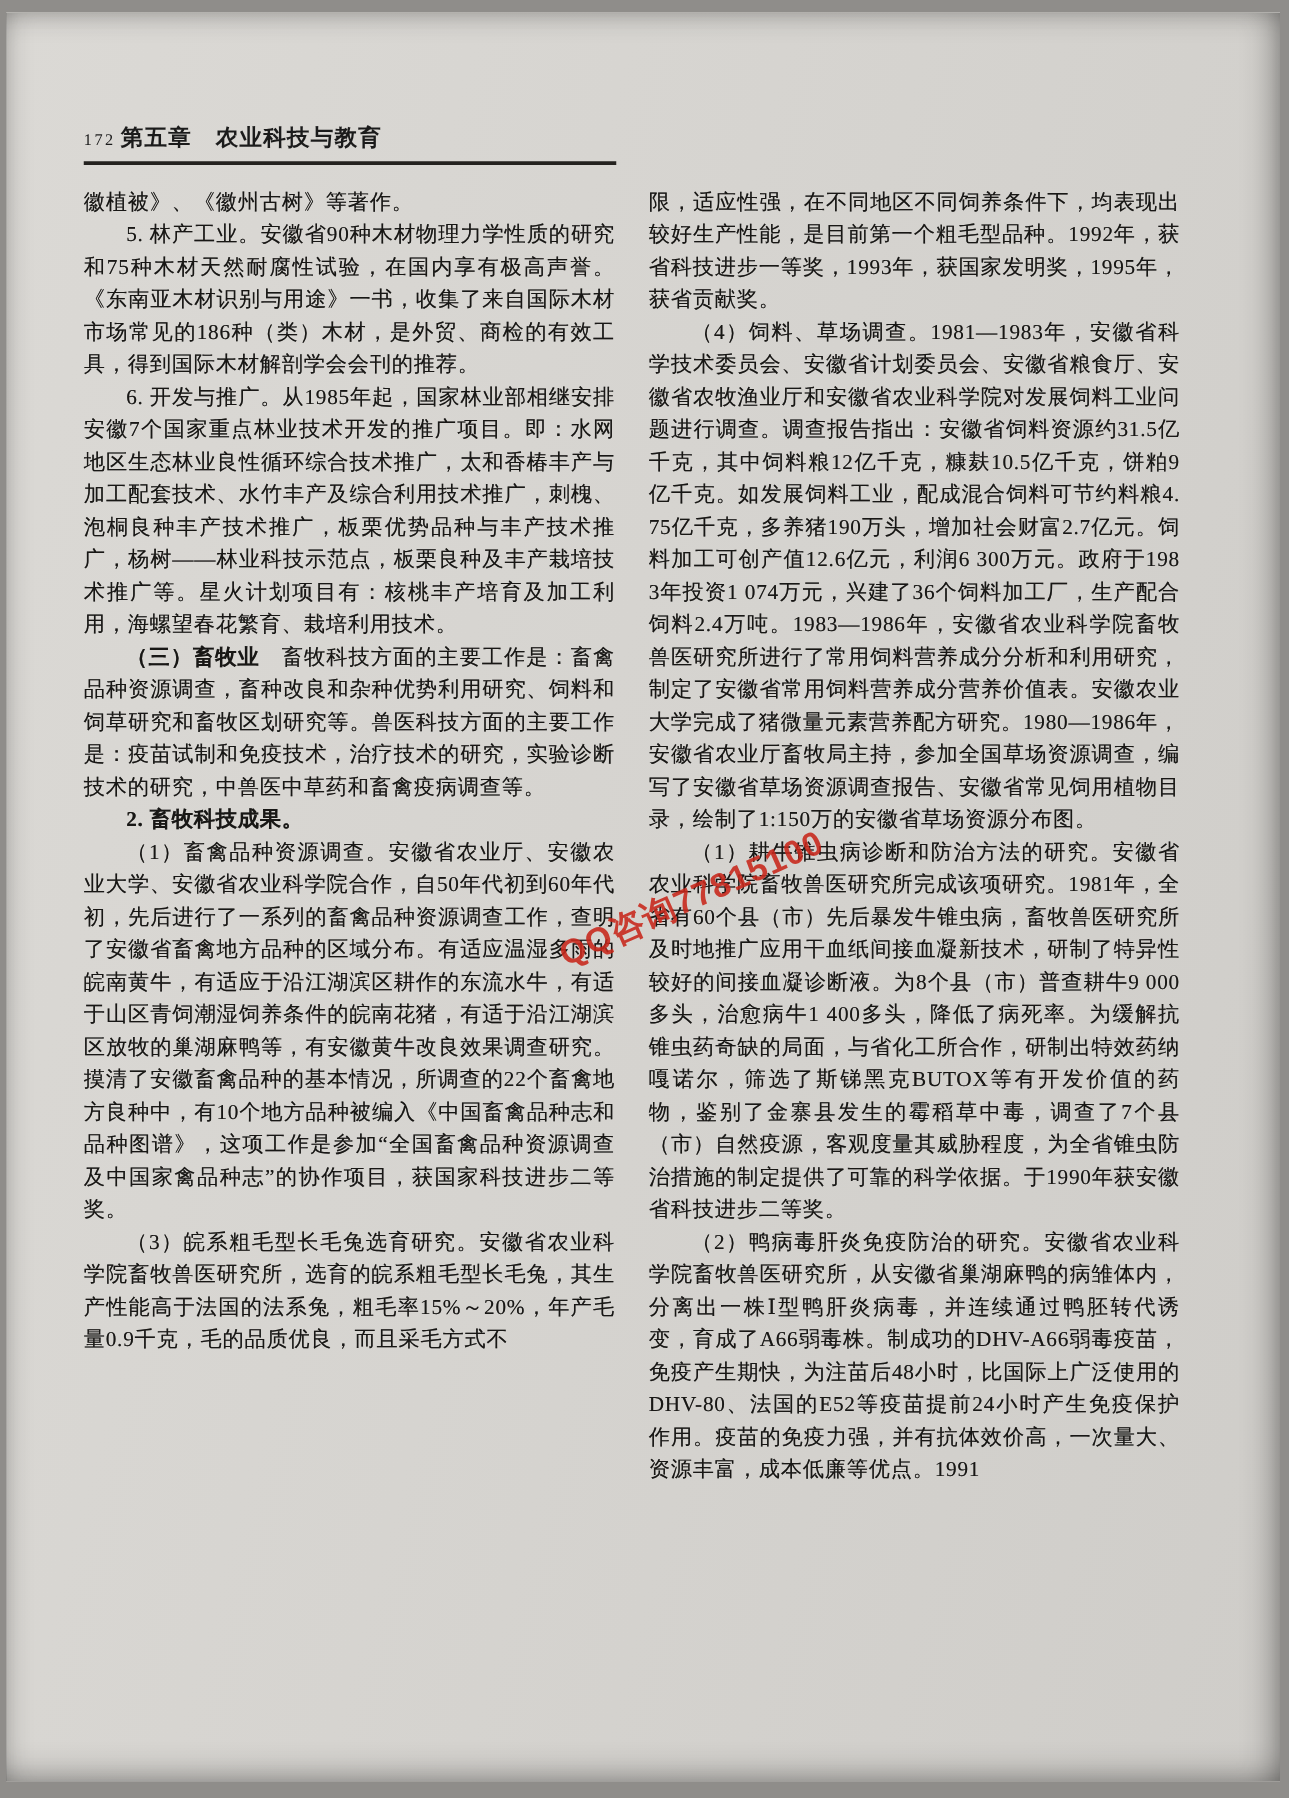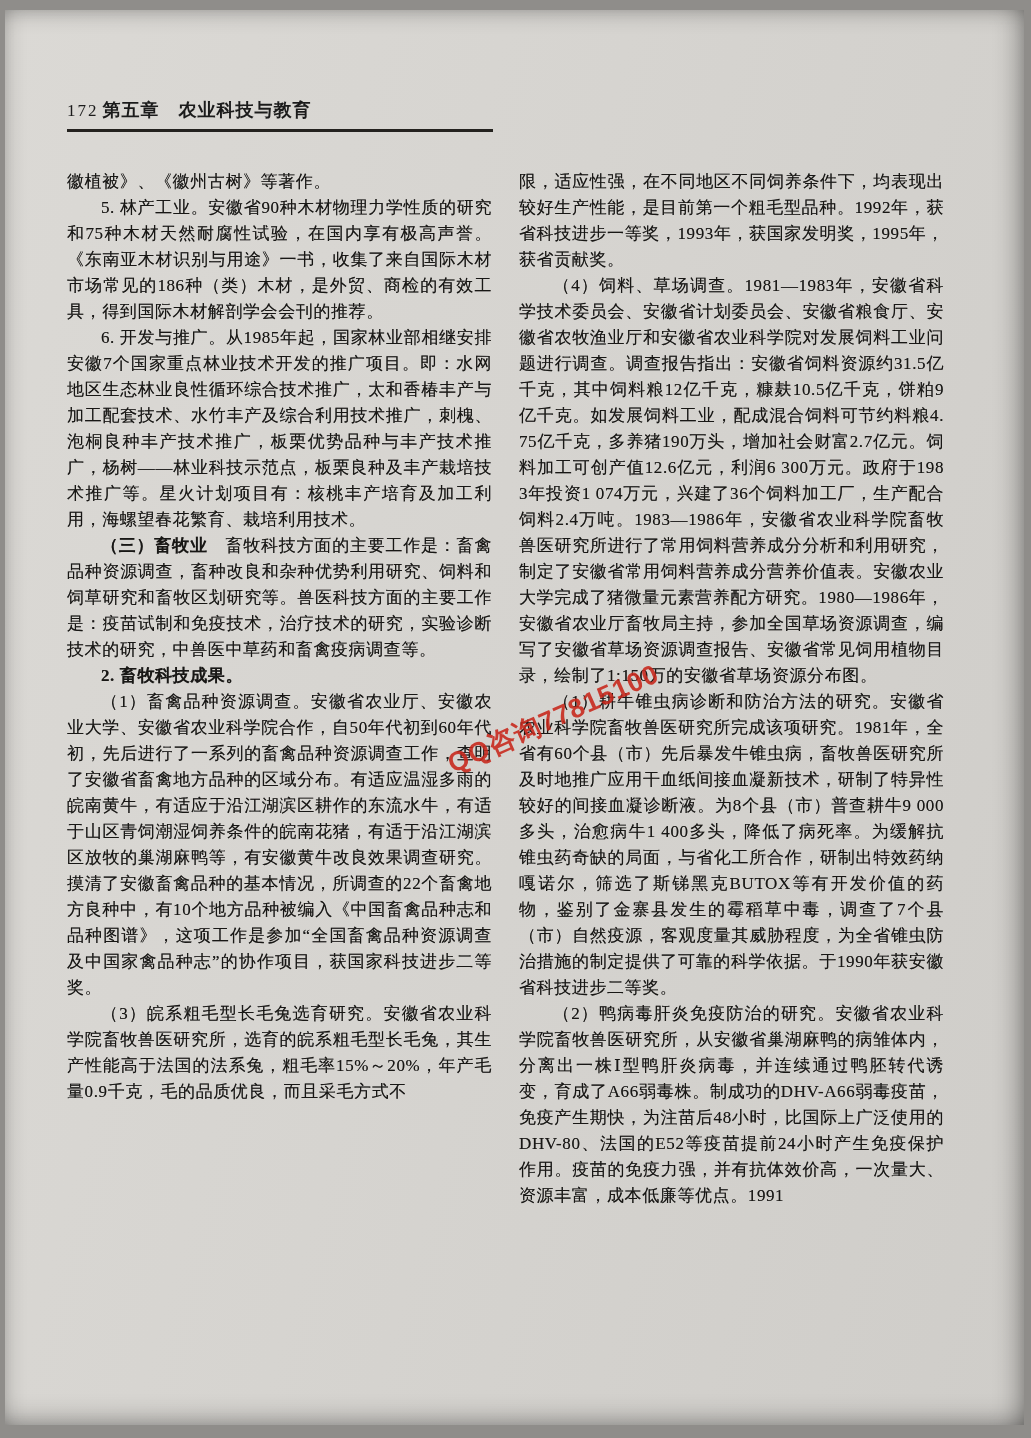--- a/index.html
+++ b/index.html
@@ -22,35 +22,34 @@
     box-sizing:border-box;
     padding:88px 84px 40px 62px;
     overflow:hidden;
   }
   .header{
     color:#1b1b1b;
     font-size:18px;
     letter-spacing:1px;
     white-space:nowrap;
   }
-  .header .pagenum{font-size:17px;letter-spacing:2px;}
+  .header .pagenum{font-size:13px;letter-spacing:2px;}
   .header .chapter{font-weight:bold;margin-left:4px;}
   .header-rule{
     width:426px;height:3px;background:#24221f;
     margin-top:7px;
   }
   .bodytext{
     display:flex;
     gap:27px;
     margin-top:17px;
   }
   .col{
     width:425px;
     flex:0 0 425px;
-    margin-top:20px;
   }
   .para{
     margin:0;
     font-size:17px;
     line-height:26px;
     letter-spacing:0.6px;
     color:#181715;
     text-align:justify;
     text-shadow:0 0 .4px rgba(20,20,20,.55);
     word-break:break-all;

